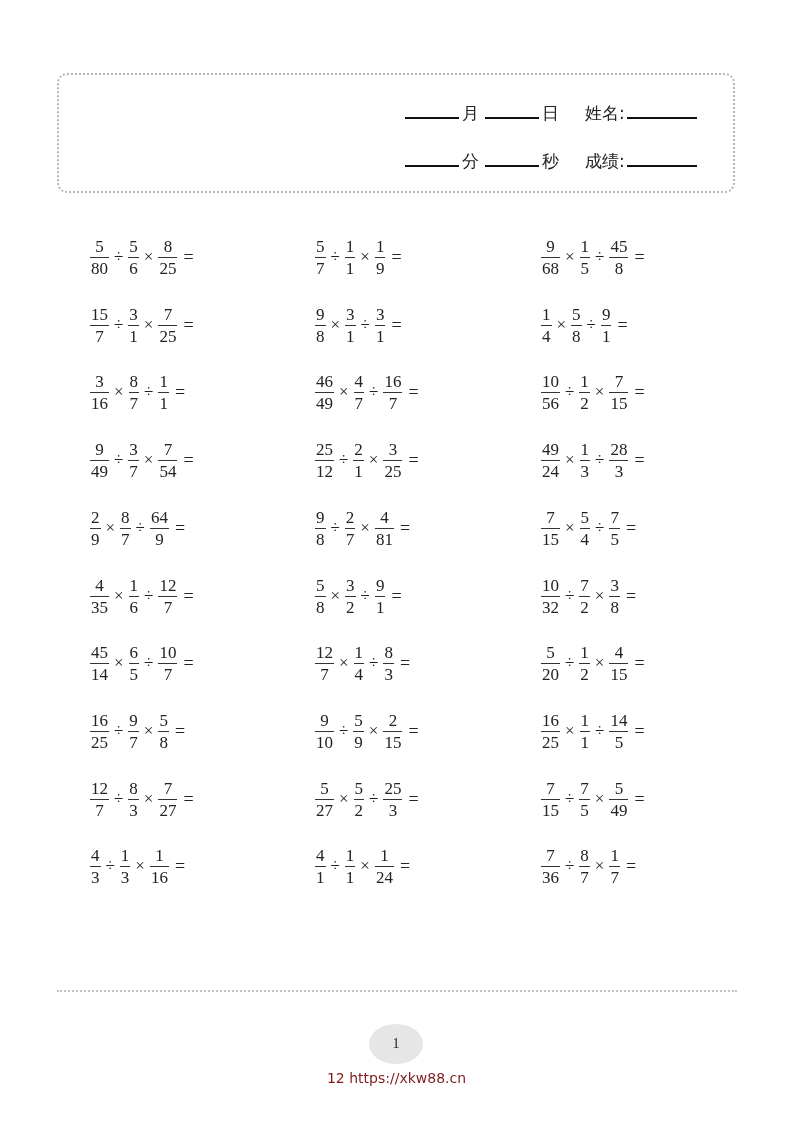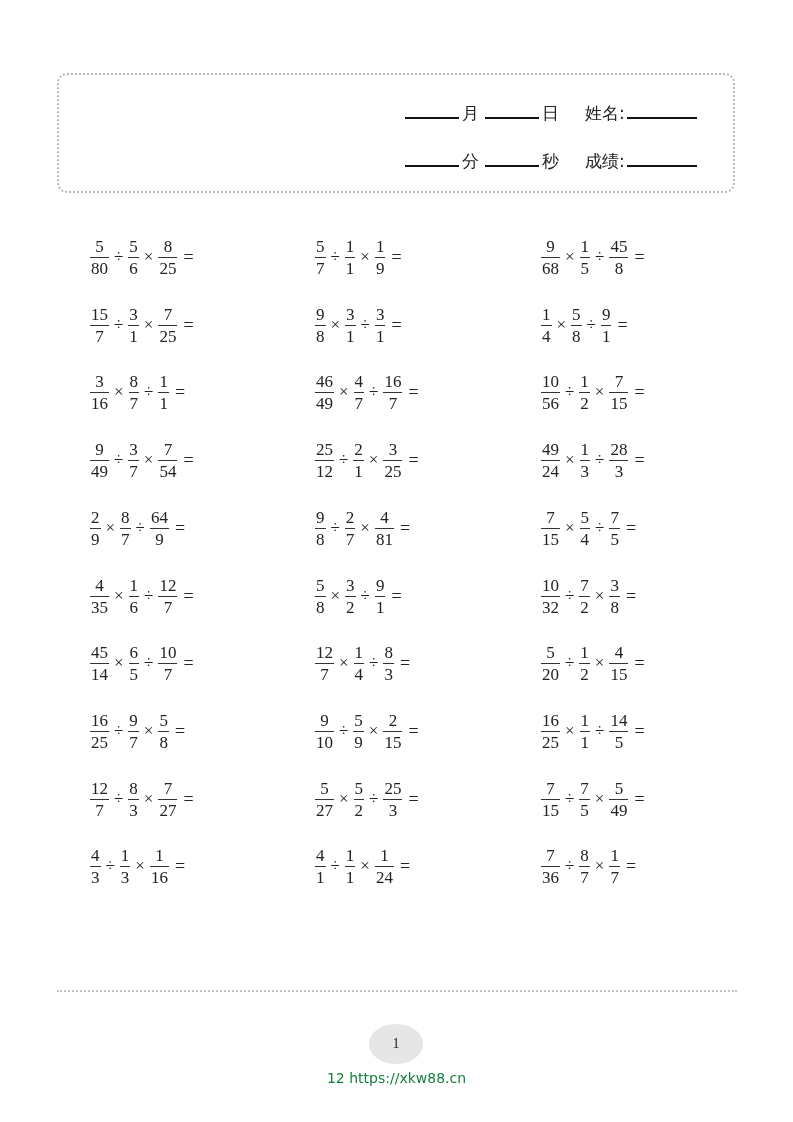--- a/index.html
+++ b/index.html
@@ -31,21 +31,21 @@
   .frac .bar { align-self: stretch; border-top: 1px solid #333; height: 0; margin: 1px 0; }
   .frac .den { line-height: 19px; padding: 0 1px; }
   .op { margin: 0 3px; font-size: 17px; }
   .eq { margin-left: 4px; font-size: 18px; }
 
   .footer-line { position: absolute; left: 57px; top: 990px; width: 680px; border-top: 2px dotted #c4c4c4; }
   .page-pill { position: absolute; left: 369px; top: 1024px; width: 54px; height: 40px; border-radius: 27px / 20px;
                background: #e6e6e6; display: flex; align-items: center; justify-content: center;
                font-family: "Liberation Serif", serif; font-size: 14px; color: #222; }
   .footer-url { position: absolute; left: 0; width: 793px; top: 1070px; text-align: center;
-                font-family: "DejaVu Sans", sans-serif; font-size: 14px; color: #15803d; }
+                font-family: "DejaVu Sans", sans-serif; font-size: 14px; color: #7f1d1d; }
 </style>
 </head>
 <body>
 
 <div class="header-box">
   <div class="fill-row r1">
     <span class="blank b1"></span>
     <span class="unit">月</span>
     <span class="blank b2"></span>
     <span class="unit">日</span>

